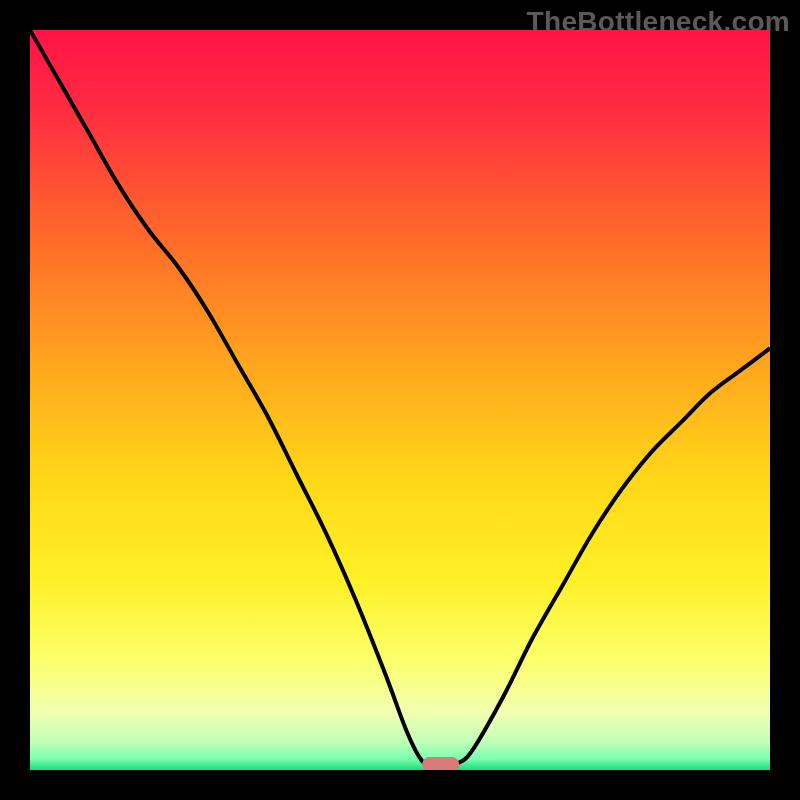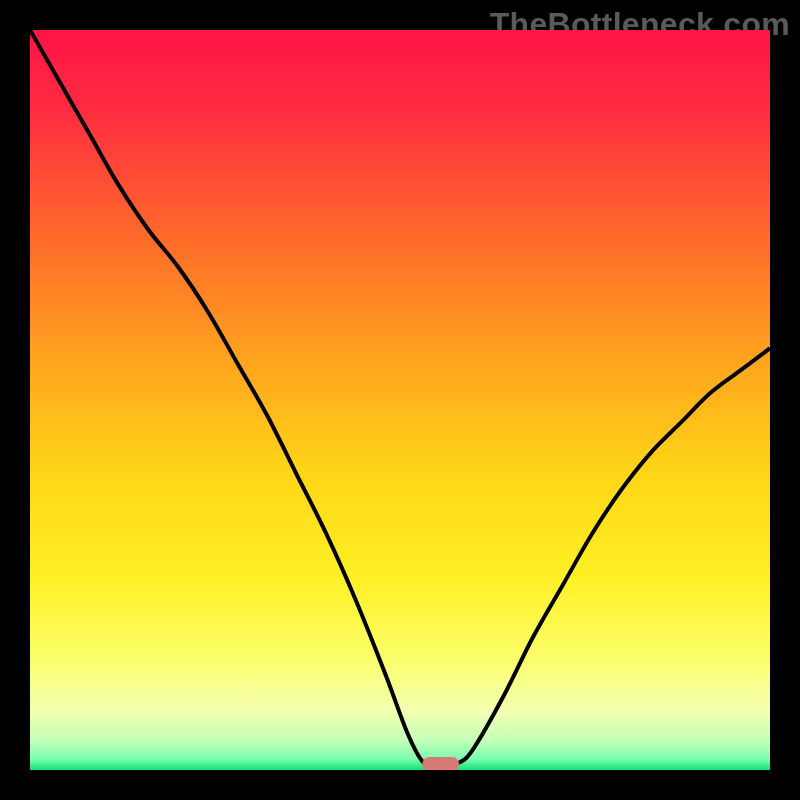--- a/index.html
+++ b/index.html
@@ -14,21 +14,21 @@
     position: relative;
     width: 800px;
     height: 800px;
     background: #000;
   }
   .watermark {
     position: absolute;
     top: 6px;
     right: 10px;
     font-family: Arial, Helvetica, sans-serif;
-    font-size: 32px;
+    font-size: 28px;
     font-weight: 600;
     color: #5a5a5a;
     letter-spacing: 0.3px;
   }
   svg.plot {
     position: absolute;
     top: 30px;
     left: 30px;
     width: 740px;
     height: 740px;

